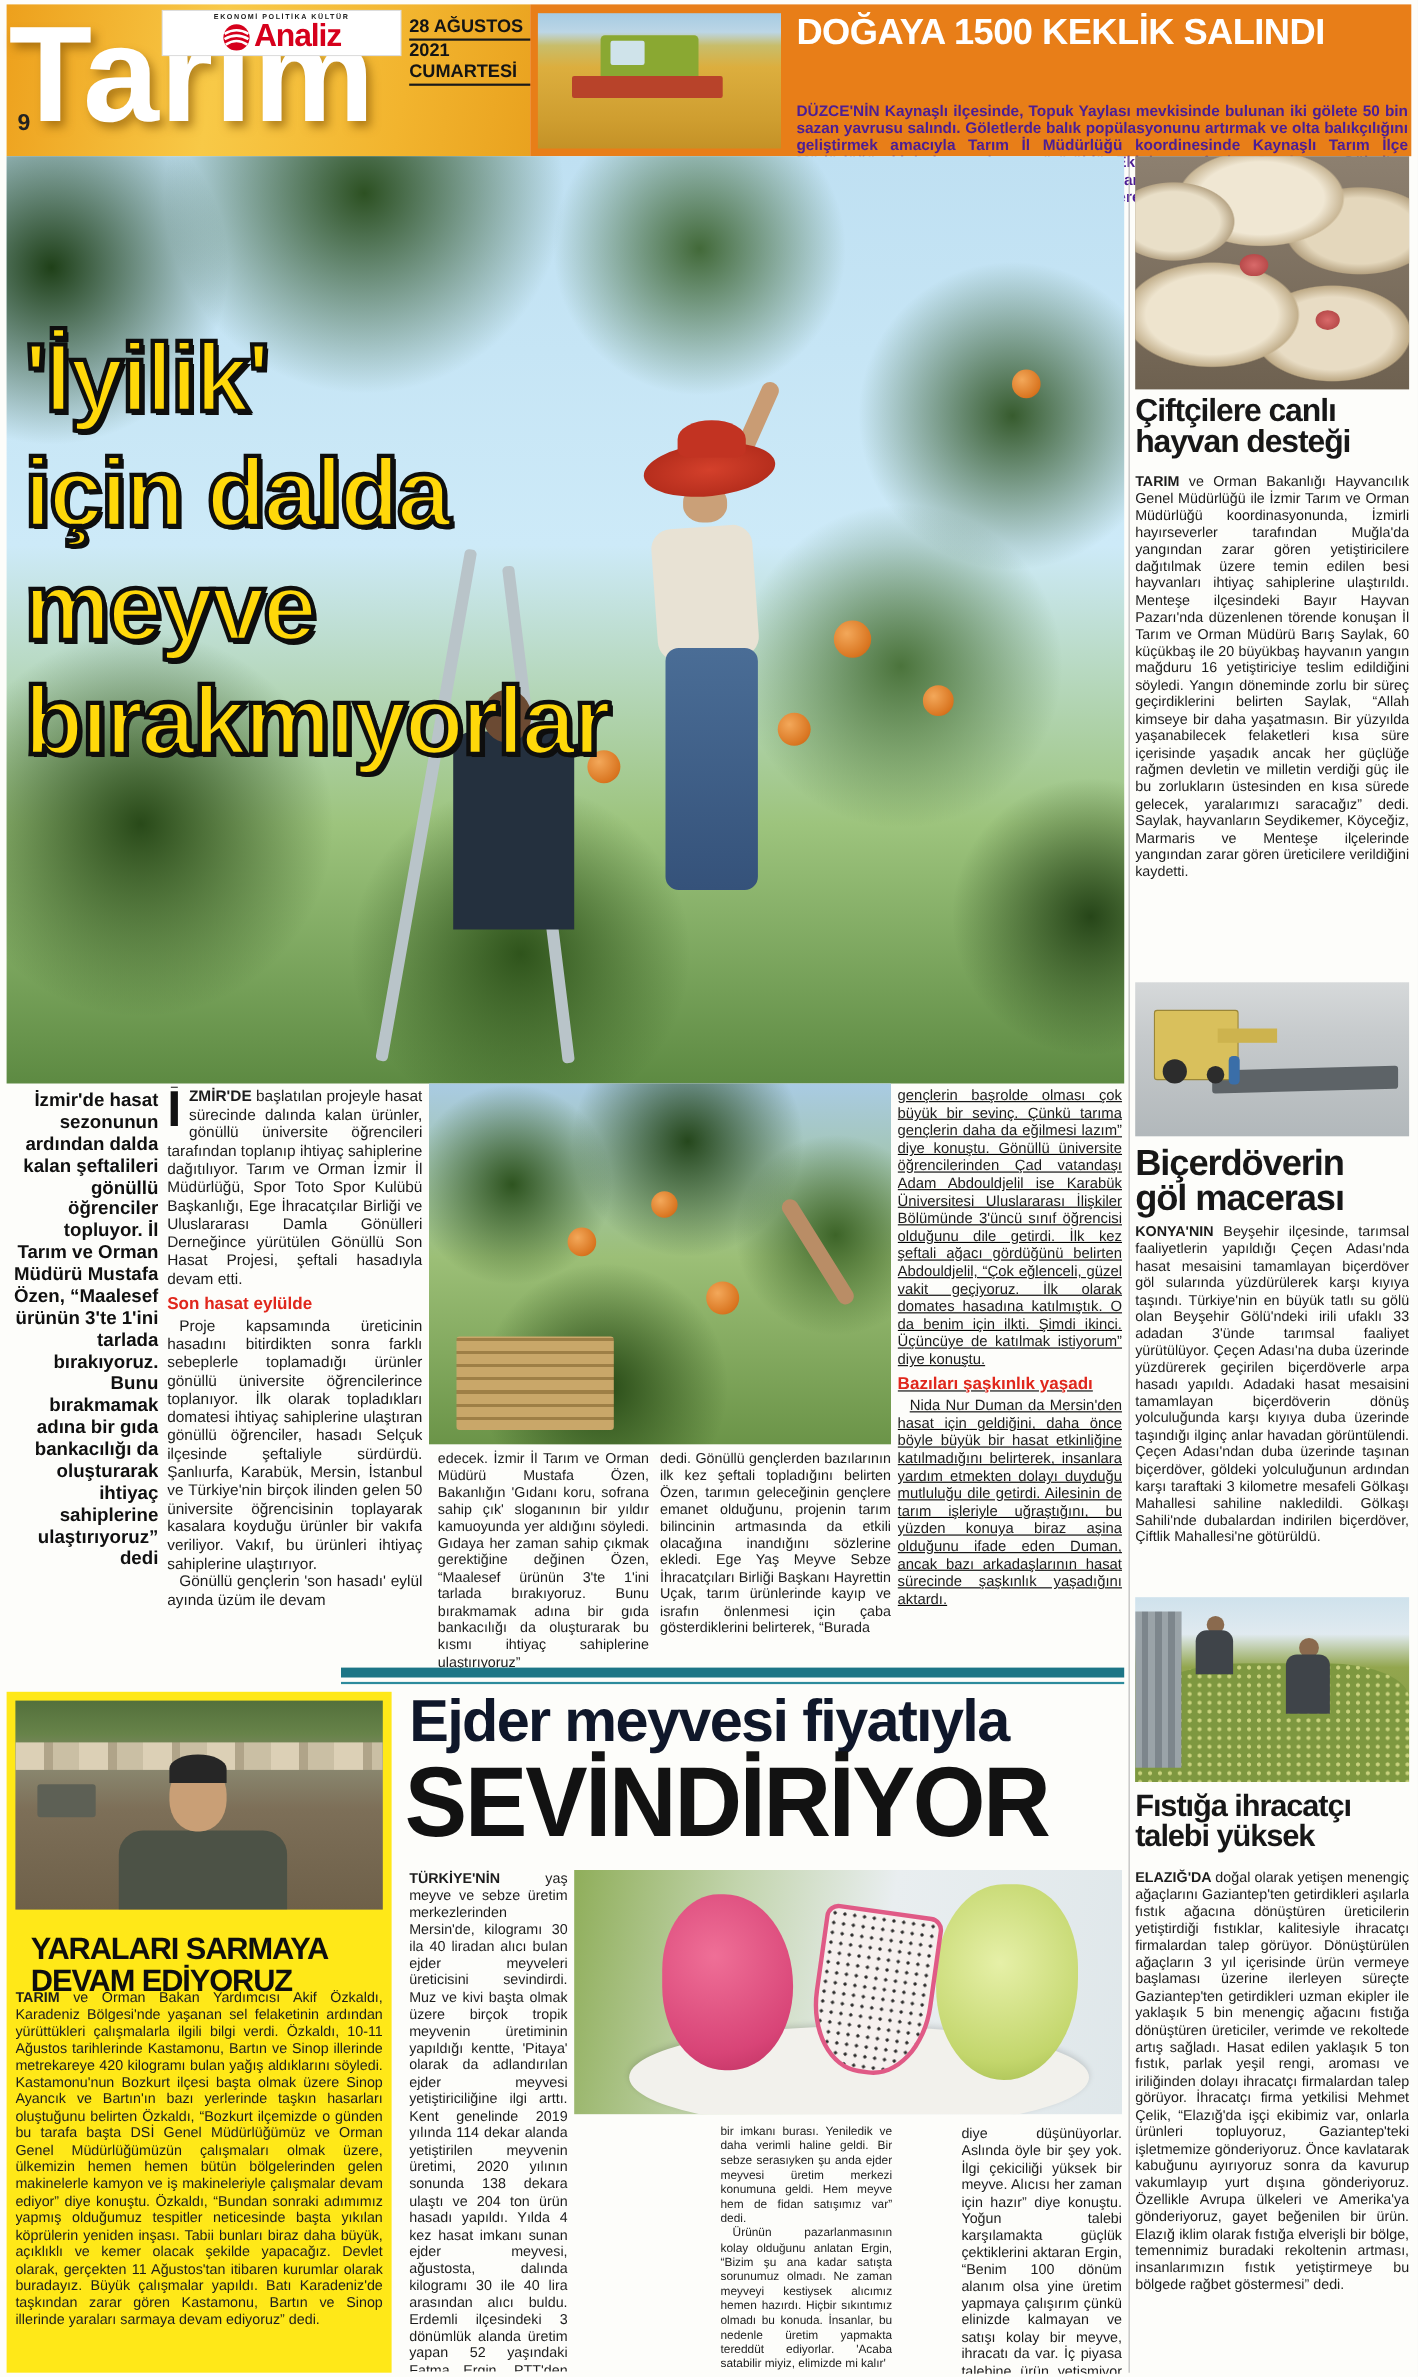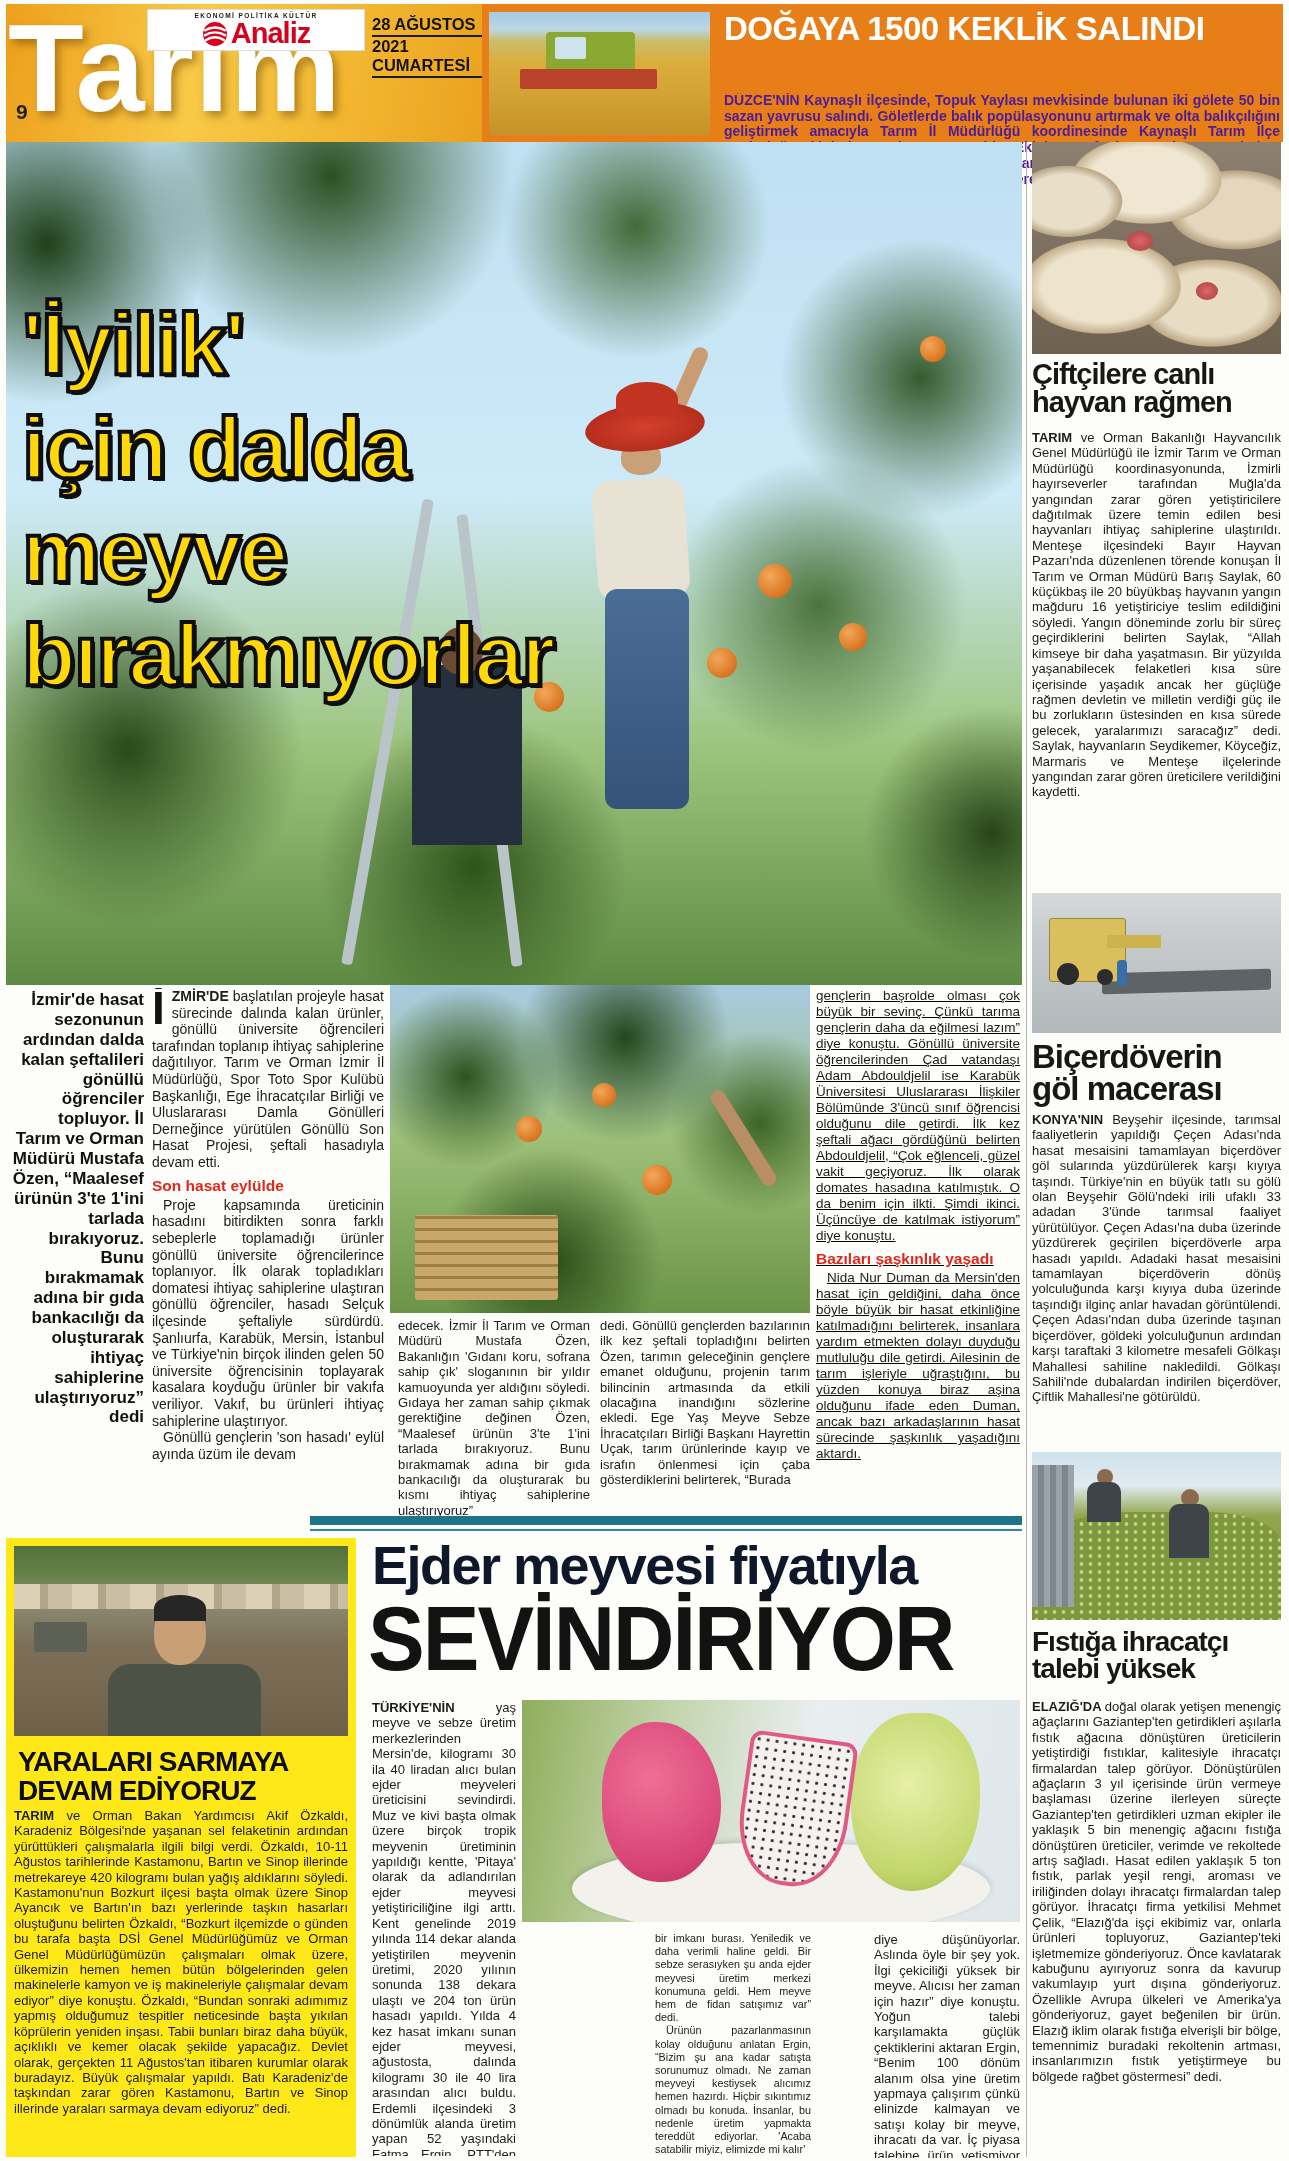--- a/index.html
+++ b/index.html
@@ -119,21 +119,21 @@
   #yellow-box{left:6px;top:1538px;width:350px;height:619px;background:#ffe818;}
   #ph-flood{left:14px;top:1546px;width:334px;height:190px;
     background:linear-gradient(180deg,#53703c 0%,#678349 16%,#8b8a72 30%,#7d6f58 52%,#6e6049 100%);}
   .houses{position:absolute;left:0;top:20%;width:100%;height:13%;
     background:repeating-linear-gradient(90deg,#dcd0b6 0 26px,#b0a489 26px 34px,#cabfa4 34px 58px);}
   .man-head{position:absolute;left:42%;top:30%;width:52px;height:62px;background:#c99f76;border-radius:46%;}
   .man-hair{position:absolute;left:42%;top:26%;width:52px;height:26px;background:#262626;border-radius:50% 50% 0 0;}
   .man-body{position:absolute;left:28%;top:62%;width:46%;height:38%;background:#4c5246;border-radius:22px 22px 0 0;}
   .digger{position:absolute;left:6%;top:40%;width:16%;height:16%;background:#5d6055;border-radius:3px;}
   #yaralar-head{left:14px;top:1744px;width:336px;font-size:28px;font-weight:800;color:#0e0e0e;
-    letter-spacing:-1px;line-height:1.02;margin:4px;}
+    letter-spacing:-1px;line-height:1.02;margin:14px;}
   #yaralar-body{left:14px;top:1808px;width:334px;height:342px;}
   
   #ejder-h1{left:372px;top:1538px;width:650px;font-size:54px;font-weight:800;color:#0f172a;
     letter-spacing:-1.5px;line-height:1;margin:0;}
   #ejder-h2{left:368px;top:1594px;width:656px;font-size:85px;font-weight:800;color:#121212;
     letter-spacing:-2px;line-height:1;margin:0;transform:scaleY(1.06);transform-origin:top left;}
   #ejder-c1{left:372px;top:1700px;width:144px;height:456px;}
   #ejder-c1 .bt,#ejder-c2 .bt,#ejder-c3 .bt{font-size:10.8px;line-height:13.2px;}
   #ph-dragon{left:522px;top:1700px;width:498px;height:222px;
     background:linear-gradient(100deg,#8fae5a 0%,#c2d4ac 28%,#e9eef0 55%,#dfe7ea 100%);}
@@ -235,21 +235,21 @@
   </div>
 
   <div id="vrule" class="s"></div>
 
   <div id="ph-sheep" class="s side clip">
     <div class="pink-mark" style="left:38%;top:42%;width:26px;height:20px;"></div>
     <div class="pink-mark" style="left:66%;top:66%;width:22px;height:18px;"></div>
   </div>
   <h2 id="hayvan-head" class="s side colhead" style="font-size:29px;">
     <span>Çiftçilere canlı</span><br>
-    <span>hayvan rağmen</span>
+    <span>hayvan desteği</span>
   </h2>
   <div id="hayvan-body" class="s side clip bt">
     <b class="lead-word">TARIM</b><span>ve Orman Bakanlığı Hayvancılık Genel Müdürlüğü ile İzmir Tarım ve Orman Müdürlüğü koordinasyonunda, İzmirli hayırseverler tarafından Muğla'da yangından zarar gören yetiştiricilere dağıtılmak üzere temin edilen besi hayvanları ihtiyaç sahiplerine ulaştırıldı. Menteşe ilçesindeki Bayır Hayvan Pazarı'nda düzenlenen törende konuşan İl Tarım ve Orman Müdürü Barış Saylak, 60 küçükbaş ile 20 büyükbaş hayvanın yangın mağduru 16 yetiştiriciye teslim edildiğini söyledi. Yangın döneminde zorlu bir süreç geçirdiklerini belirten Saylak, “Allah kimseye bir daha yaşatmasın. Bir yüzyılda yaşanabilecek felaketleri kısa süre içerisinde yaşadık ancak her güçlüğe rağmen devletin ve milletin verdiği güç ile bu zorlukların üstesinden en kısa sürede gelecek, yaralarımızı saracağız” dedi. Saylak, hayvanların Seydikemer, Köyceğiz, Marmaris ve Menteşe ilçelerinde yangından zarar gören üreticilere verildiğini kaydetti.</span>
   </div>
 
   <div id="ph-lake" class="s side clip">
     <div class="pontoon"></div>
     <div class="lk-body"></div>
     <div class="lk-pipe"></div>
     <div class="lk-wheel" style="left:10%;top:50%;width:22px;height:22px;"></div>

